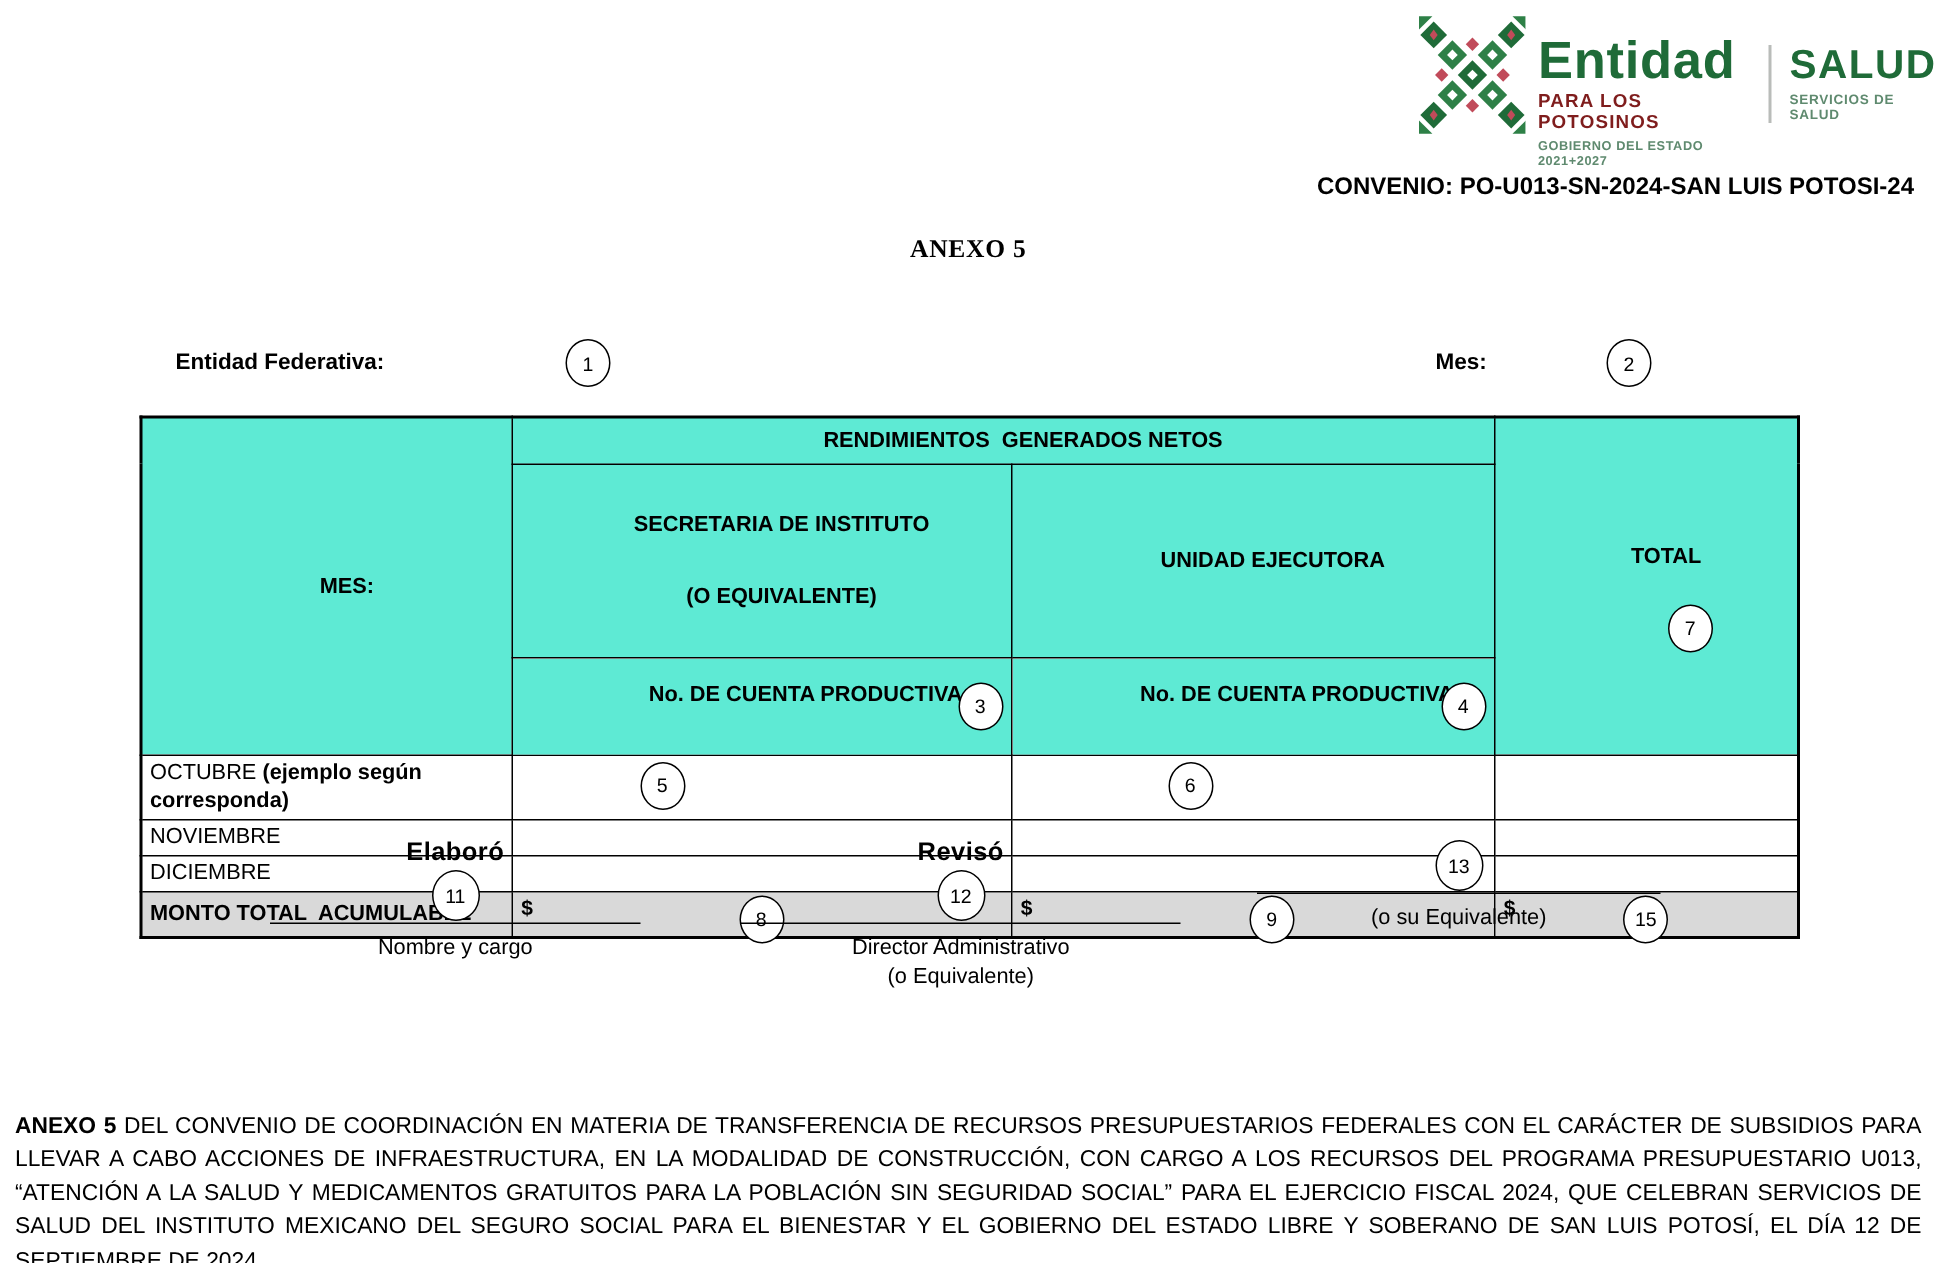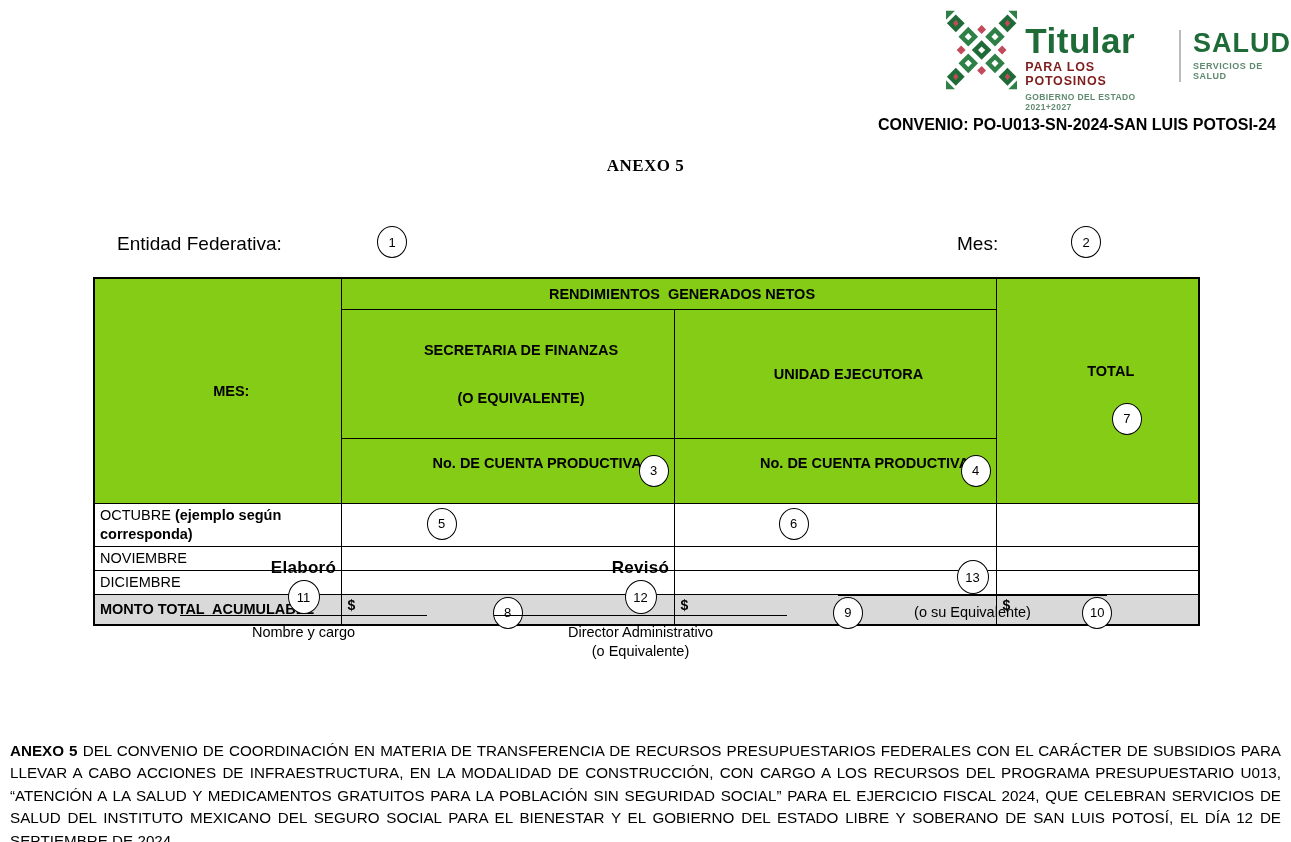--- a/index.html
+++ b/index.html
@@ -19,37 +19,37 @@
   .org-sub { font-size:9px; font-weight:700; color:#5f8a6f; letter-spacing:0.5px; margin-top:4px; }
 
   
   .convenio { position:absolute; top:116px; right:15px; font-size:16px; font-weight:bold; }
   .title1 { position:absolute; top:156px; left:0; width:100%; text-align:center;
             font-family:"Liberation Serif", serif; font-size:17px; font-weight:bold; letter-spacing:0.5px; }
   .title2 { position:absolute; top:178px; left:0; width:100%; text-align:center;
             font-size:17px; font-weight:bold; }
 
   
-  .lbl { position:absolute; font-size:19px; font-weight:normal;text-align:right; }
+  .lbl { position:absolute; font-size:15px; font-weight:bold;text-align:right; }
   .lbl-entidad { top:233px; left:117px; }
   .lbl-mes { top:233px; left:957px; }
 
   
   .ref { display:inline-flex; align-items:center; justify-content:center;
          width:30px; height:32px; border:1.6px solid #000; border-radius:50%;
          font-size:13px; font-weight:normal; background:#fff; color:#000; }
   .ref-abs { position:absolute; }
   #ref1 { top:226px; left:377px; }
   #ref2 { top:226px; left:1071px; }
 
   
   table.report { position:absolute; top:277px; left:93px; border-collapse:collapse;
                  table-layout:fixed; border:2px solid #000; }
   table.report td { border:1px solid #000; font-size:14.5px; vertical-align:middle; }
-  .hdr { background:#84cc16; font-weight:bold; text-align:center; white-space:pre-wrap;padding-left:27px; }
+  .hdr { background:#5eead4; font-weight:bold; text-align:center; white-space:pre-wrap;padding-left:27px; }
   .cell-mes-hdr { text-align:center; }
   .cuenta-cell { position:relative; }
   .cuenta-cell .ref { position:absolute; right:5px; top:50%; transform:translateY(-50%); }
   .total-cell { text-align:center; }
   .total-cell .total-word { display:block; padding-top:0; margin-bottom:8px; }
   .month-cell { padding:2px 5px; line-height:19px; font-weight:normal; background:#fff; }
   .month-note { font-weight:bold; }
   .empty-cell { background:#fff; }
   .octubre-sf { position:relative; background:#fff; }
   .octubre-sf .ref { position:absolute; left:85px; top:4px; }
@@ -109,21 +109,21 @@
         <polygon points="69,10 72,14 69,18 66,14" fill="#c14b5a"></polygon>
         <polygon points="11,70 14,74 11,78 8,74" fill="#c14b5a"></polygon>
         <polygon points="69,70 72,74 69,78 66,74" fill="#c14b5a"></polygon>
         <polygon points="0,0 10,0 0,10" fill="#2e8047"></polygon>
         <polygon points="80,0 70,0 80,10" fill="#2e8047"></polygon>
         <polygon points="0,88 10,88 0,78" fill="#2e8047"></polygon>
         <polygon points="80,88 70,88 80,78" fill="#2e8047"></polygon>
       </g>
     </svg>
     <div class="brand">
-      <div class="brand-name">Titular</div>
+      <div class="brand-name">Entidad</div>
       <div class="brand-tagline">PARA LOS POTOSINOS</div>
       <div class="brand-sub">GOBIERNO DEL ESTADO 2021+2027</div>
     </div>
     <div class="logo-divider"></div>
     <div class="org">
       <div class="org-name">SALUD</div>
       <div class="org-sub">SERVICIOS DE SALUD</div>
     </div>
   </div>
 
@@ -147,21 +147,21 @@
         <tr style="height:31px">
       <td class="hdr cell-mes-hdr" rowspan="3">MES:</td>
       <td class="hdr" colspan="2">RENDIMIENTOS  GENERADOS NETOS</td>
       <td class="hdr total-cell" rowspan="3">
         <span class="total-word">TOTAL</span>
         <span class="ref">7</span>
       </td>
     </tr>
     <tr style="height:38px">
       <td class="hdr">
-        <div>SECRETARIA DE FINANZAS</div>
+        <div>SECRETARIA DE INSTITUTO</div>
         <div>(O EQUIVALENTE)</div>
       </td>
       <td class="hdr">UNIDAD EJECUTORA</td>
     </tr>
     <tr style="height:37px">
       <td class="hdr cuenta-cell">
         <span>No. DE CUENTA PRODUCTIVA</span>
         <span class="ref">3</span>
       </td>
       <td class="hdr cuenta-cell">
@@ -196,21 +196,21 @@
       <td class="monto-cell">
         <span class="dollar">$</span>
         <span class="ref c50">8</span>
       </td>
       <td class="monto-cell">
         <span class="dollar">$</span>
         <span class="ref c54">9</span>
       </td>
       <td class="monto-cell">
         <span class="dollar">$</span>
-        <span class="ref c50">10</span>
+        <span class="ref c50">15</span>
       </td>
     </tr>
   </tbody>
     </table>
 
   <div class="sig" id="sig-elaboro">
     <div class="sig-title">Elaboró</div>
     <div class="sig-ref"><span class="ref">11</span></div>
     <div class="sig-line"></div>
     <div class="sig-caption">

